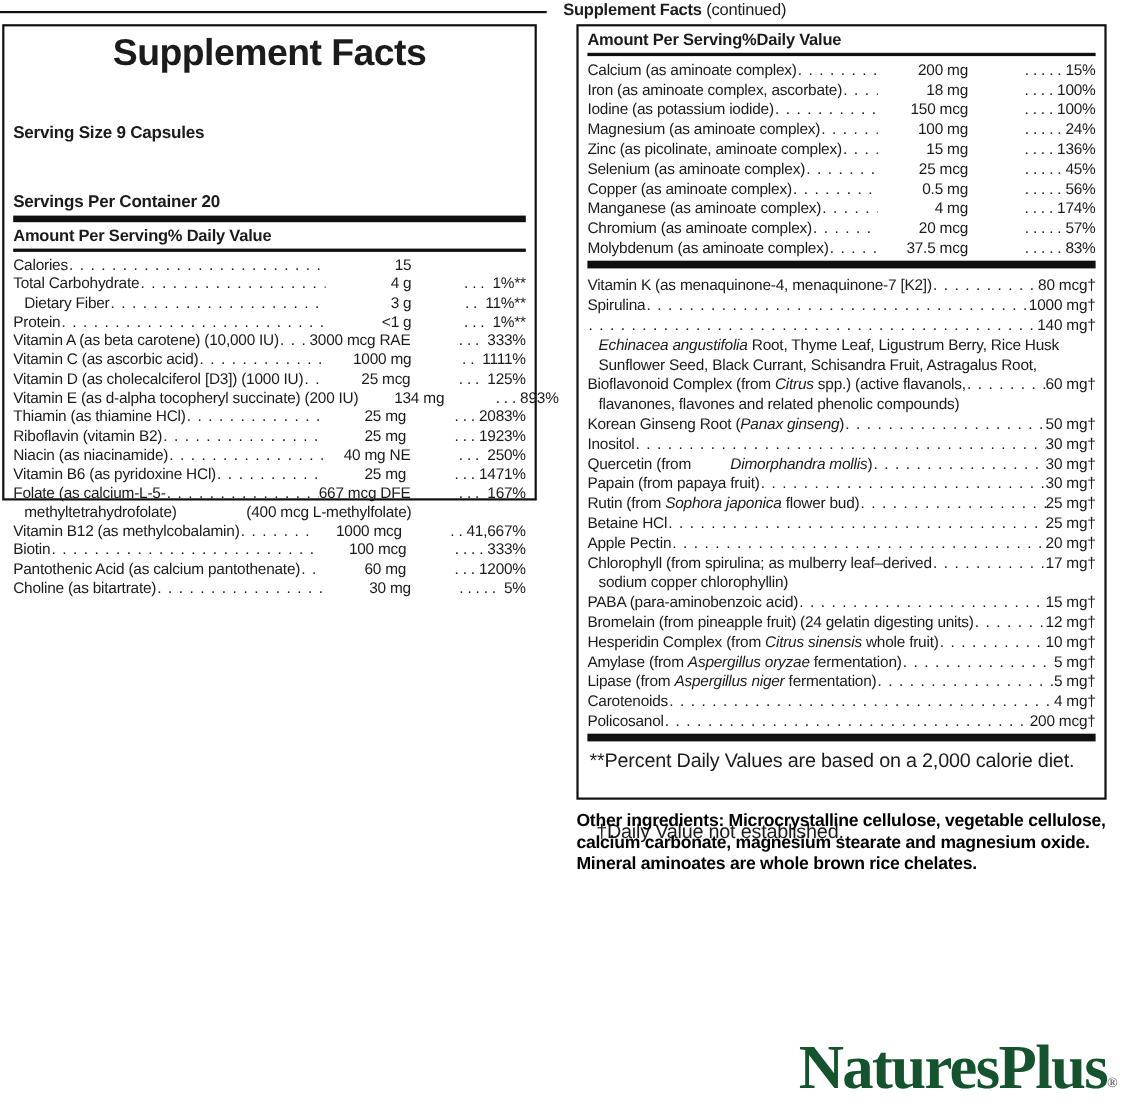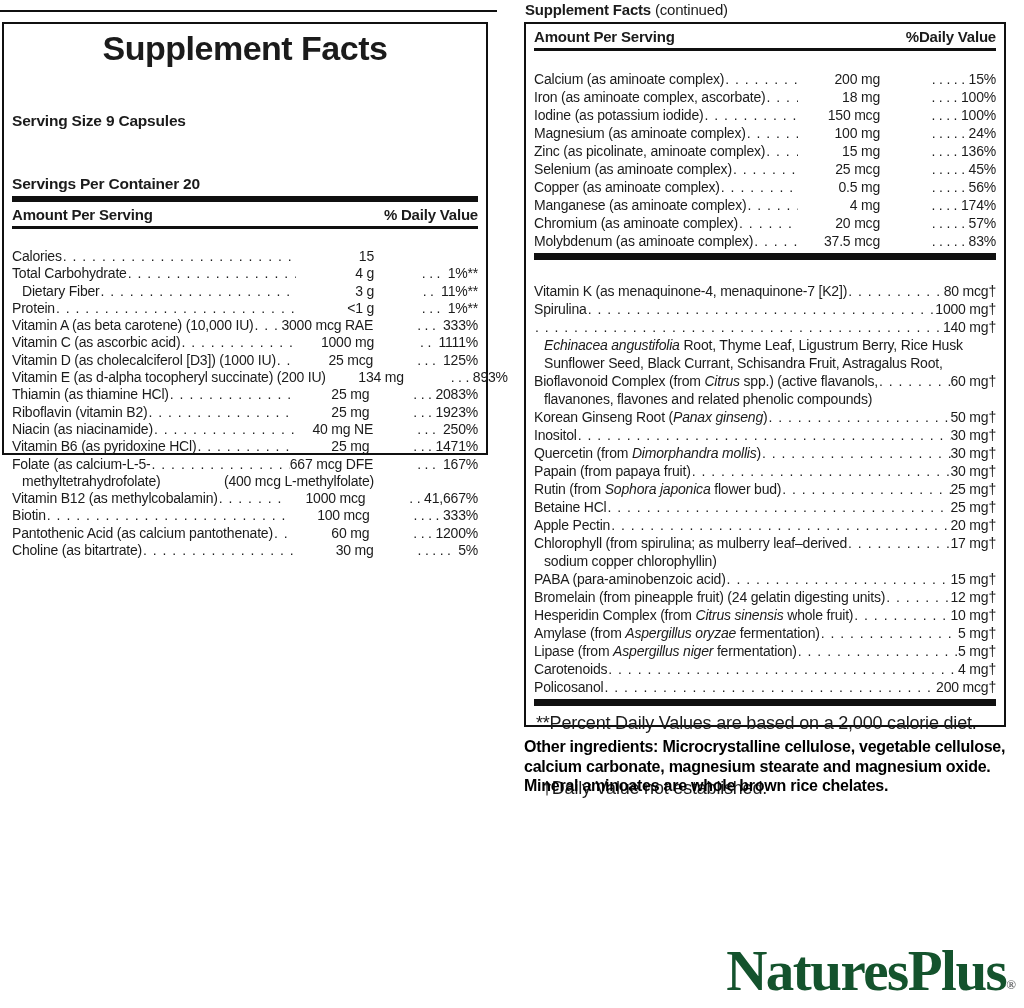--- a/index.html
+++ b/index.html
@@ -13,23 +13,23 @@
   
   .panel{position:absolute;box-sizing:border-box;border:2px solid #101010;background:#fff;padding:0 8px;}
   .panel-left{left:2px;top:22px;width:486px;height:433px;}
   .panel-right{left:524px;top:22px;width:482px;height:705px;}
 
   .sf-title{font-size:34px;font-weight:bold;text-align:center;letter-spacing:-0.5px;margin-top:5px;line-height:38px;}
   .serv{font-size:15.5px;font-weight:bold;line-height:19px;letter-spacing:-0.2px;margin-top:44px;}
   .bar6{height:6px;background:#101010;margin-top:3px;}
   .bar3{height:3px;background:#101010;}
   .bar7{height:7px;background:#101010;margin:3px 0;}
-  .colhead{display:flex;justify-content:space-between;align-items:baseline;font-weight:bold;font-size:15px;padding:4px 0 3px;letter-spacing:-0.2px;}
-
-  .rows{padding-top:19px;}
+  .colhead{display:flex;justify-content:flex-start;align-items:baseline;font-weight:bold;font-size:15px;padding:4px 0 3px;letter-spacing:-0.2px;}
+
+  .rows{padding-top:3px;}
   .row{display:flex;align-items:baseline;font-size:14px;letter-spacing:-0.2px;white-space:nowrap;}
   .panel-left .row{line-height:17.3px;}
   .panel-right .row{line-height:18px;}
   .row .name{white-space:pre;}
   .row.bold .name{font-weight:bold;}
   .row.indent{padding-left:10px;}
   .row .dots{flex:1 1 0;min-width:0;overflow:hidden;letter-spacing:1px;padding:0 3px 0 1px;}
   .row .spacer{flex:1 1 0;}
   .row .amt{text-align:right;white-space:pre;}
   .panel-left .amt{min-width:78px;}
@@ -40,21 +40,21 @@
 
   .footnotes{font-size:18px;line-height:18.5px;padding:5px 0 0 2px;letter-spacing:-0.2px;}
   .footnotes .fn2{padding-left:6px;margin-top:46px;}
 
   .other-ing{
     position:absolute;left:524px;top:737px;width:482px;
     font-size:16px;line-height:19.5px;letter-spacing:-0.25px;color:#000000;font-weight:bold;
   }
 
   .continued-heading{
-    position:absolute;left:525px;top:1px;font-size:15px;letter-spacing:-0.2px;
+    position:absolute;left:512px;top:1px;font-size:15px;letter-spacing:-0.2px;
   }
   .continued-heading .hb{font-weight:bold;}
 
   .logo{
     position:absolute;right:8px;top:941px;width:400px;text-align:right;
     font-family:"Liberation Serif", serif;font-weight:bold;font-size:57px;
     letter-spacing:-1.5px;line-height:60px;white-space:nowrap;
   }
   .logo .reg{font-size:13px;letter-spacing:0;vertical-align:baseline;position:relative;bottom:1px;}
 </style>
@@ -293,21 +293,21 @@
         <span class="name"><span>Korean Ginseng Root (</span><span style="font-style: italic;">Panax ginseng</span><span>)</span></span>
         <span class="dots">. . . . . . . . . . . . . . . . . . . . . . . . . . . . . . . . . . . . . . . . . . . . . . . . . . . . . . . . . . . . . . . . . . . . . . . . . . . . . . . . . . . . . . . . . . </span>
         <span class="amt">50 mg†</span>
       </div>
       <div class="row">
         <span class="name"><span>Inositol</span></span>
         <span class="dots">. . . . . . . . . . . . . . . . . . . . . . . . . . . . . . . . . . . . . . . . . . . . . . . . . . . . . . . . . . . . . . . . . . . . . . . . . . . . . . . . . . . . . . . . . . </span>
         <span class="amt">30 mg†</span>
       </div>
       <div class="row">
-        <span class="name"><span>Quercetin (from </span><span style="font-style: italic;">Dimorphandra mollis</span><span>)</span></span>
+        <span class="name"><span>Quercetin (from </span><span style="font-style: italic; margin-left: 32px;">Dimorphandra mollis</span><span>)</span></span>
         <span class="dots">. . . . . . . . . . . . . . . . . . . . . . . . . . . . . . . . . . . . . . . . . . . . . . . . . . . . . . . . . . . . . . . . . . . . . . . . . . . . . . . . . . . . . . . . . . </span>
         <span class="amt">30 mg†</span>
       </div>
       <div class="row">
         <span class="name"><span>Papain (from papaya fruit)</span></span>
         <span class="dots">. . . . . . . . . . . . . . . . . . . . . . . . . . . . . . . . . . . . . . . . . . . . . . . . . . . . . . . . . . . . . . . . . . . . . . . . . . . . . . . . . . . . . . . . . . </span>
         <span class="amt">30 mg†</span>
       </div>
       <div class="row">
         <span class="name"><span>Rutin (from </span><span style="font-style: italic;">Sophora japonica</span><span> flower bud)</span></span>

